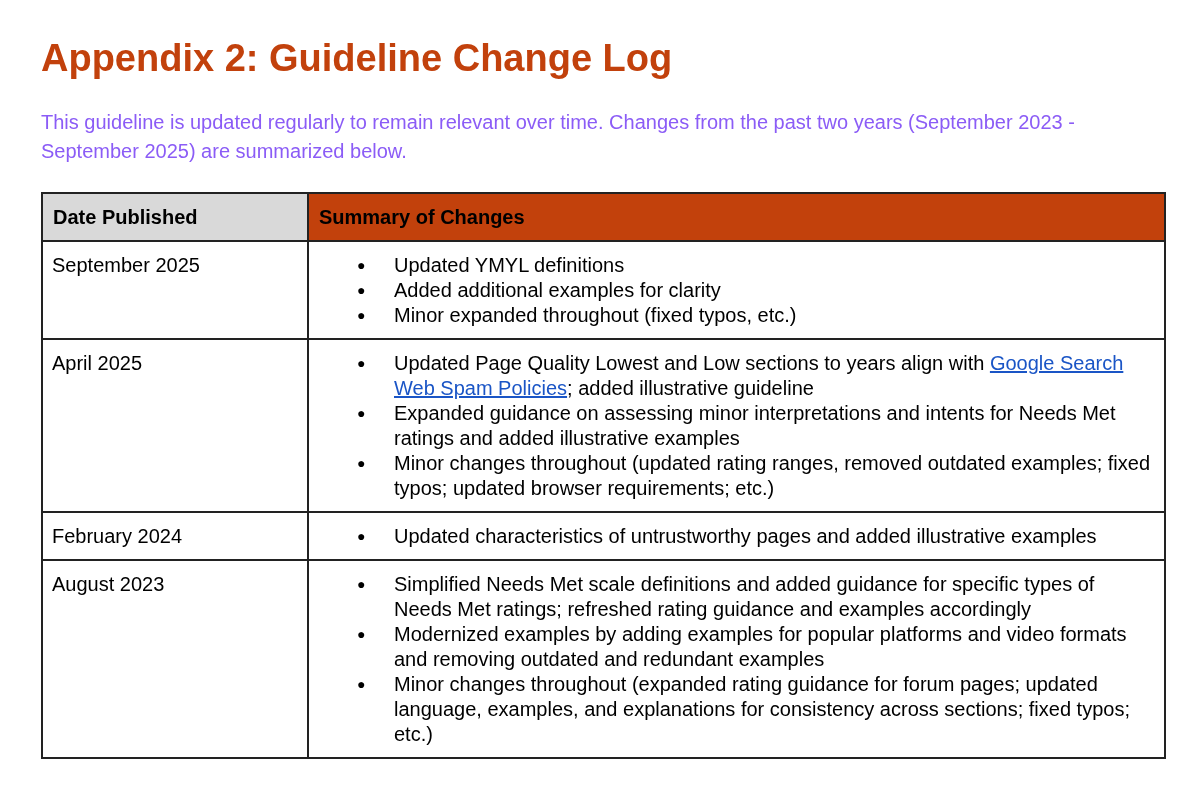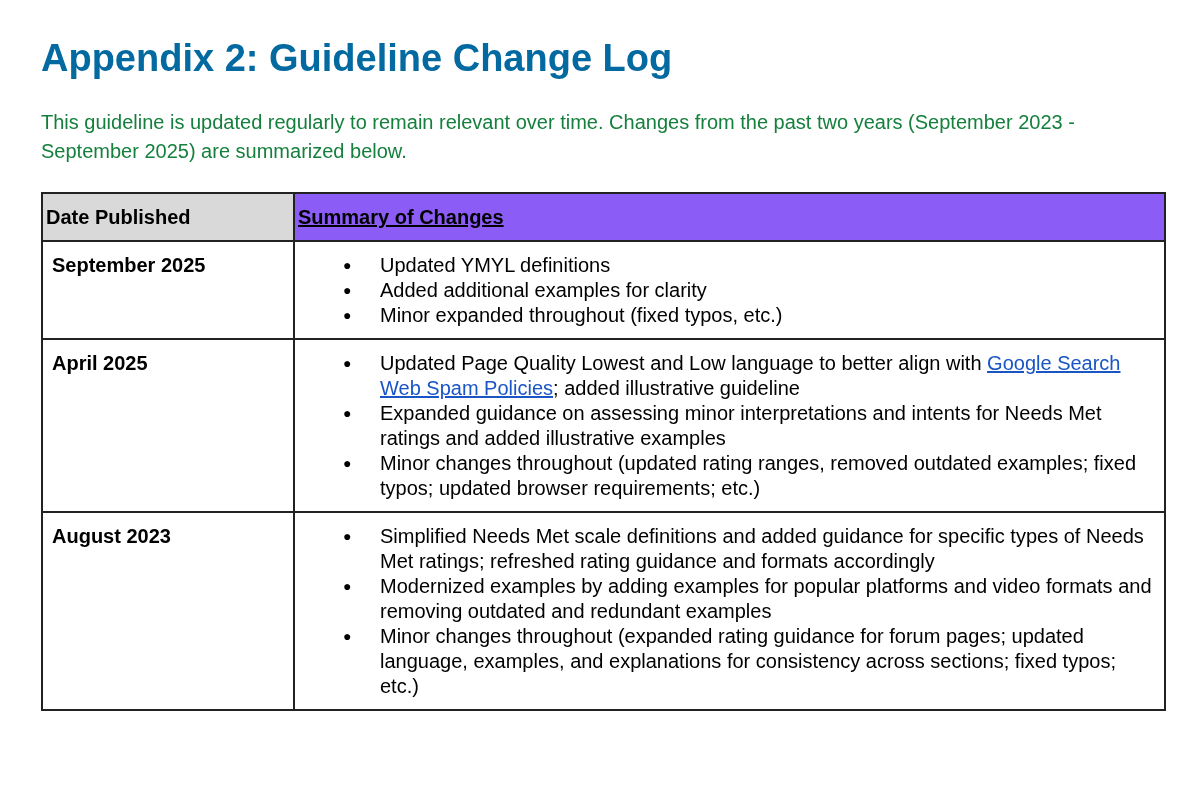--- a/index.html
+++ b/index.html
@@ -28,47 +28,47 @@
       white-space: nowrap;
     }
     .intro {
       position: absolute;
       left: 41px;
       top: 108px;
       width: 1120px;
       margin: 0;
       font-size: 20px;
       line-height: 29px;
-      color: #15803d;
+      color: #8b5cf6;
     }
     table.changelog {
       position: absolute;
       left: 41px;
       top: 192px;
       width: 1125px;
       border-collapse: collapse;
       font-size: 20px;
     }
     table.changelog th,
     table.changelog td {
       border: 2px solid #222222;
       vertical-align: top;
       text-align: left;
     }
     table.changelog th {
       background: #d9d9d9;
       font-weight: bold;
       height: 46px;
-      padding: 0 3px;
+      padding: 0 10px;
       vertical-align: middle;
       line-height: 24px;
     }
     table.changelog th.col-date { width: 244px; }
     table.changelog td.date-cell {
-      font-weight: bold;
+      font-weight: normal;
       padding: 11px 9px 8px 9px;
       line-height: 24px;
     }
     table.changelog td.changes-cell {
       padding: 11px 12px 10px 0;
     }
     ul.changes {
       margin: 0;
       padding: 0;
       list-style: none;
@@ -86,60 +86,68 @@
       line-height: 25px;
     }
     a.doc-link {
       color: #1a55c6;
       text-decoration: underline;
     }
   </style>
 </head>
 <body>
 
-<h1 class="page-title" style="color: #0369a1;">Appendix 2: Guideline Change Log</h1>
+<h1 class="page-title" style="color: #c2410c;">Appendix 2: Guideline Change Log</h1>
 
 <p class="intro">This guideline is updated regularly to remain relevant over time.  Changes from the past two years (September 2023 - September 2025) are summarized below.</p>
 
 <table class="changelog">
   <thead>
     <tr>
       <th class="col-date" style="background: rgb(217, 217, 217);">Date Published</th>
-      <th class="col-summary" style="background: #8b5cf6; text-decoration: underline;">Summary of Changes</th>
+      <th class="col-summary" style="background: #c2410c;">Summary of Changes</th>
     </tr>
   </thead>
   <tbody>
 
     <tr>
       <td class="date-cell">September 2025</td>
       <td class="changes-cell">
         <ul class="changes">
           <li><span class="bullet">●</span><span>Updated YMYL definitions</span></li>
           <li><span class="bullet">●</span><span>Added additional examples for clarity</span></li>
           <li><span class="bullet">●</span><span>Minor expanded throughout (fixed typos, etc.)</span></li>
         </ul>
       </td>
     </tr>
 
     <tr>
       <td class="date-cell">April 2025</td>
       <td class="changes-cell">
         <ul class="changes">
-          <li><span class="bullet">●</span><span>Updated Page Quality Lowest and Low language to better align with </span><a class="doc-link" href="#" style="color: rgb(26, 85, 198);">Google Search Web Spam Policies</a><span>; added illustrative guideline</span></li>
+          <li><span class="bullet">●</span><span>Updated Page Quality Lowest and Low sections to years align with </span><a class="doc-link" href="#" style="color: rgb(26, 85, 198);">Google Search Web Spam Policies</a><span>; added illustrative guideline</span></li>
           <li><span class="bullet">●</span><span>Expanded guidance on assessing minor interpretations and intents for Needs Met ratings and added illustrative examples</span></li>
           <li><span class="bullet">●</span><span>Minor changes throughout (updated rating ranges, removed outdated examples; fixed typos; updated browser requirements; etc.)</span></li>
         </ul>
       </td>
     </tr>
 
+    <tr>
+      <td class="date-cell">February 2024</td>
+      <td class="changes-cell">
+        <ul class="changes">
+          <li><span class="bullet">●</span><span>Updated characteristics of untrustworthy pages and added illustrative examples</span></li>
+        </ul>
+      </td>
+    </tr>
 
     <tr>
       <td class="date-cell">August 2023</td>
       <td class="changes-cell">
         <ul class="changes">
-          <li><span class="bullet">●</span><span>Simplified Needs Met scale definitions and added guidance for specific types of Needs Met ratings; refreshed rating guidance and formats accordingly</span></li>
+          <li><span class="bullet">●</span><span>Simplified Needs Met scale definitions and added guidance for specific types of Needs Met ratings; refreshed rating guidance and examples accordingly</span></li>
           <li><span class="bullet">●</span><span>Modernized examples by adding examples for popular platforms and video formats and removing outdated and redundant examples</span></li>
           <li><span class="bullet">●</span><span>Minor changes throughout (expanded rating guidance for forum pages; updated language, examples, and explanations for consistency across sections; fixed typos; etc.)</span></li>
         </ul>
       </td>
     </tr>
   </tbody>
 </table>
 
 </body></html>

